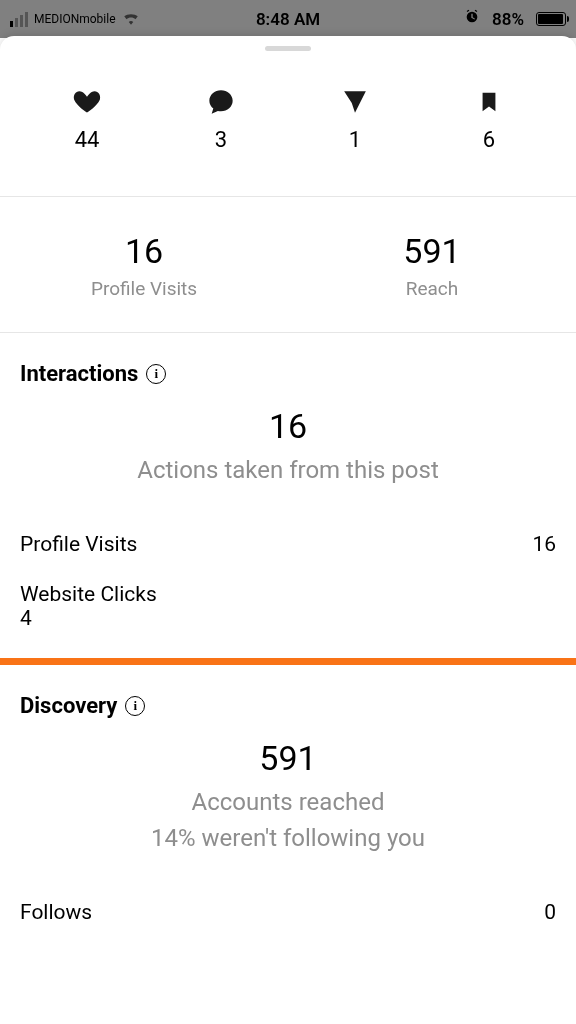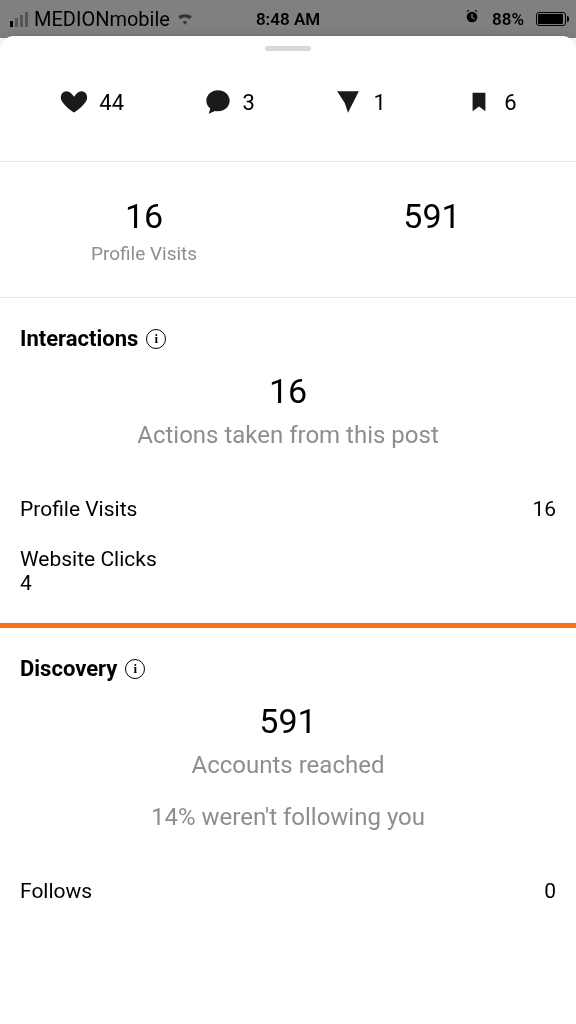--- a/index.html
+++ b/index.html
@@ -26,21 +26,21 @@
       font-weight: 600;
       color: #000;
     }
     .status-left { display: flex; align-items: center; gap: 6px; }
     .signal-bars { display: flex; align-items: flex-end; gap: 2px; }
     .bar { width: 3px; background: #555; }
     .bar.b1 { height: 6px; background:#000;}
     .bar.b2 { height: 9px; background:#555;}
     .bar.b3 { height: 12px; }
     .bar.b4 { height: 15px; }
-    .carrier { font-size: 20px; font-weight: 400; }
+    .carrier { font-size: 12px; font-weight: 400; }
     .wifi { font-size: 16px; }
     .status-center { position:absolute; left:50%; transform:translateX(-50%); font-weight:600;}
     .status-right { display: flex; align-items: center; gap: 12px; }
     .battery-wrap { display:flex; align-items:center; gap:2px;}
     .battery { width: 30px; height: 14px; border: 1.5px solid #000; border-radius: 3px; position: relative; }
     .battery::after { content:""; position:absolute; right:-4px; top:3px; width:2.5px; height:6px; background:#000; border-radius:0 2px 2px 0;}
     .battery-fill { position:absolute; left:1px; top:1px; bottom:1px; width:88%; background:#000; border-radius:1px;}
     
     .sheet {
       position: absolute;
@@ -62,35 +62,35 @@
       border-bottom: 1px solid #e6e6e6;
     }
     
     .eng-row {
       display: flex;
       justify-content: space-around;
       align-items: center;
       padding: 36px 20px 44px;
       border-bottom: 1px solid #e6e6e6;
     }
-    .eng-item { display:flex; flex-direction:row; align-items:center; gap:10px; }
+    .eng-item { display:flex; flex-direction:column; align-items:center; gap:10px; }
     .eng-icon { width: 30px; height: 30px; display:flex; align-items:center; justify-content:center;}
     .eng-icon svg { fill: #1a1a1a; }
     .eng-count { font-size: 22px; }
     
     .two-stat {
       display: flex;
       border-bottom: 1px solid #e6e6e6;
       padding: 34px 0 32px;
     }
     .stat-col { flex:1; text-align:center; }
     .stat-num { font-size: 34px; font-weight:400; }
     .stat-label { font-size: 19px; color:#8e8e8e; margin-top:6px; }
     
-    .section { padding: 28px 20px 0; border-bottom: 5px solid #f97316; }
+    .section { padding: 28px 20px 0; border-bottom: 7px solid #f97316; }
     .section:last-child { border-bottom: none; }
     .section-head { display:flex; align-items:center; gap:8px; font-size:22px; font-weight:700; margin-bottom: 20px;}
     .info-icon { width:20px; height:20px; border:1.6px solid #000; border-radius:50%; display:flex; align-items:center; justify-content:center; font-family: Georgia, serif; font-size:13px; font-weight:bold;}
     .big-num { text-align:center; font-size:34px; font-weight:400; margin-top: 18px;}
     .sub-label { text-align:center; font-size:24px; color:#8e8e8e; margin-top:6px; line-height:1.5;}
     .row { display:flex; justify-content:space-between; font-size:21px; padding: 26px 0; }
     .row + .row { padding-top: 0; flex-direction: column; }
     .section .rows { margin-top: 18px; }
     .section.interactions { padding-bottom: 2px; }
     .section.discovery { padding-bottom: 0; }
@@ -167,20 +167,21 @@
     </div>
   </div>
 
   <div class="two-stat">
     <div class="stat-col">
       <div class="stat-num">16</div>
       <div class="stat-label">Profile Visits</div>
     </div>
     <div class="stat-col">
       <div class="stat-num">591</div>
+      <div class="stat-label">Reach</div>
     </div>
   </div>
 
   <div class="section interactions">
     <div class="section-head">
       <span>Interactions</span>
       <span class="info-icon">i</span>
     </div>
     <div class="big-num">16</div>
     <div class="sub-label">Actions taken from this post</div>
@@ -196,21 +197,21 @@
     </div>
   </div>
 
   <div class="section discovery">
     <div class="section-head">
       <span>Discovery</span>
       <span class="info-icon">i</span>
     </div>
     <div class="big-num">591</div>
     <div class="sub-label">Accounts reached</div>
-    <div class="sub-label" style="margin-top:16px">14% weren't following you</div>
+    <div class="sub-label" style="margin-top:0">14% weren't following you</div>
     <div class="rows">
       <div class="row">
         <span>Follows</span>
         <span>0</span>
       </div>
     </div>
   </div>
 
 </div>
 

